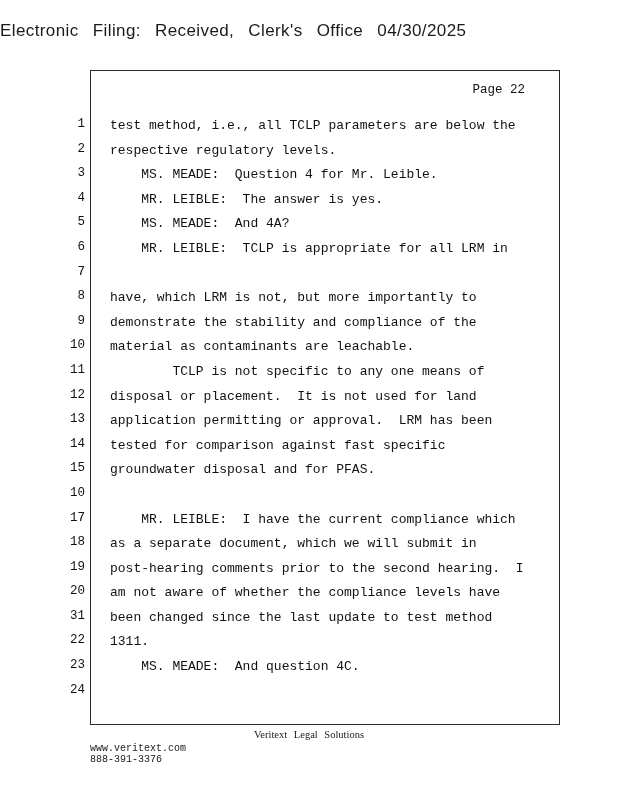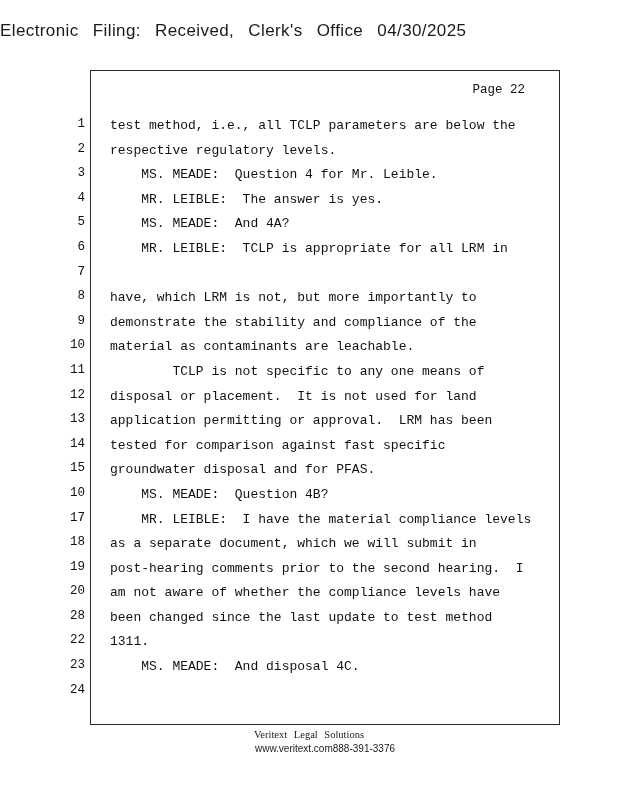--- a/index.html
+++ b/index.html
@@ -83,24 +83,25 @@
     font-size: 10.5px;
     color: #1a1a1a;
     word-spacing: 4px;
   }
   .footer-row {
     position: absolute;
     top: 743px;
     left: 90px;
     width: 470px;
     display: flex;
-    justify-content: center;
-    font-family: Liberation Sans, sans-serif;
+    justify-content: space-between;
+    font-family: Liberation Mono, monospace;
     font-size: 10px;
     color: #1a1a1a;
+    flex-direction: column;
   }
 </style>
 </head>
 <body>
 
 <div class="page">
 
   <div class="efiling-header">Electronic Filing: Received, Clerk's Office 04/30/2025</div>
 
   <div class="transcript-box">
@@ -115,28 +116,28 @@
       <div class="line"><span class="lnum">6</span><span class="ltext">    MR. LEIBLE:  TCLP is appropriate for all LRM in</span></div>
       <div class="line"><span class="lnum">7</span></div>
       <div class="line"><span class="lnum">8</span><span class="ltext">have, which LRM is not, but more importantly to</span></div>
       <div class="line"><span class="lnum">9</span><span class="ltext">demonstrate the stability and compliance of the</span></div>
       <div class="line"><span class="lnum">10</span><span class="ltext">material as contaminants are leachable.</span></div>
       <div class="line"><span class="lnum">11</span><span class="ltext">        TCLP is not specific to any one means of</span></div>
       <div class="line"><span class="lnum">12</span><span class="ltext">disposal or placement.  It is not used for land</span></div>
       <div class="line"><span class="lnum">13</span><span class="ltext">application permitting or approval.  LRM has been</span></div>
       <div class="line"><span class="lnum">14</span><span class="ltext">tested for comparison against fast specific</span></div>
       <div class="line"><span class="lnum">15</span><span class="ltext">groundwater disposal and for PFAS.</span></div>
-      <div class="line"><span class="lnum">10</span><span class="ltext">    MS. MEADE:  Question 4B?</span></div>
-      <div class="line"><span class="lnum">17</span><span class="ltext">    MR. LEIBLE:  I have the material compliance levels</span></div>
+      <div class="line"><span class="lnum">10</span></div>
+      <div class="line"><span class="lnum">17</span><span class="ltext">    MR. LEIBLE:  I have the current compliance which</span></div>
       <div class="line"><span class="lnum">18</span><span class="ltext">as a separate document, which we will submit in</span></div>
       <div class="line"><span class="lnum">19</span><span class="ltext">post-hearing comments prior to the second hearing.  I</span></div>
       <div class="line"><span class="lnum">20</span><span class="ltext">am not aware of whether the compliance levels have</span></div>
-      <div class="line"><span class="lnum">28</span><span class="ltext">been changed since the last update to test method</span></div>
+      <div class="line"><span class="lnum">31</span><span class="ltext">been changed since the last update to test method</span></div>
       <div class="line"><span class="lnum">22</span><span class="ltext">1311.</span></div>
-      <div class="line"><span class="lnum">23</span><span class="ltext">    MS. MEADE:  And disposal 4C.</span></div>
+      <div class="line"><span class="lnum">23</span><span class="ltext">    MS. MEADE:  And question 4C.</span></div>
       <div class="line"><span class="lnum">24</span></div>
     </div>
   </div>
 
   <div class="footer-brand">Veritext Legal Solutions</div>
 
   <div class="footer-row">
     <span>www.veritext.com</span>
     <span>888-391-3376</span>
   </div>

